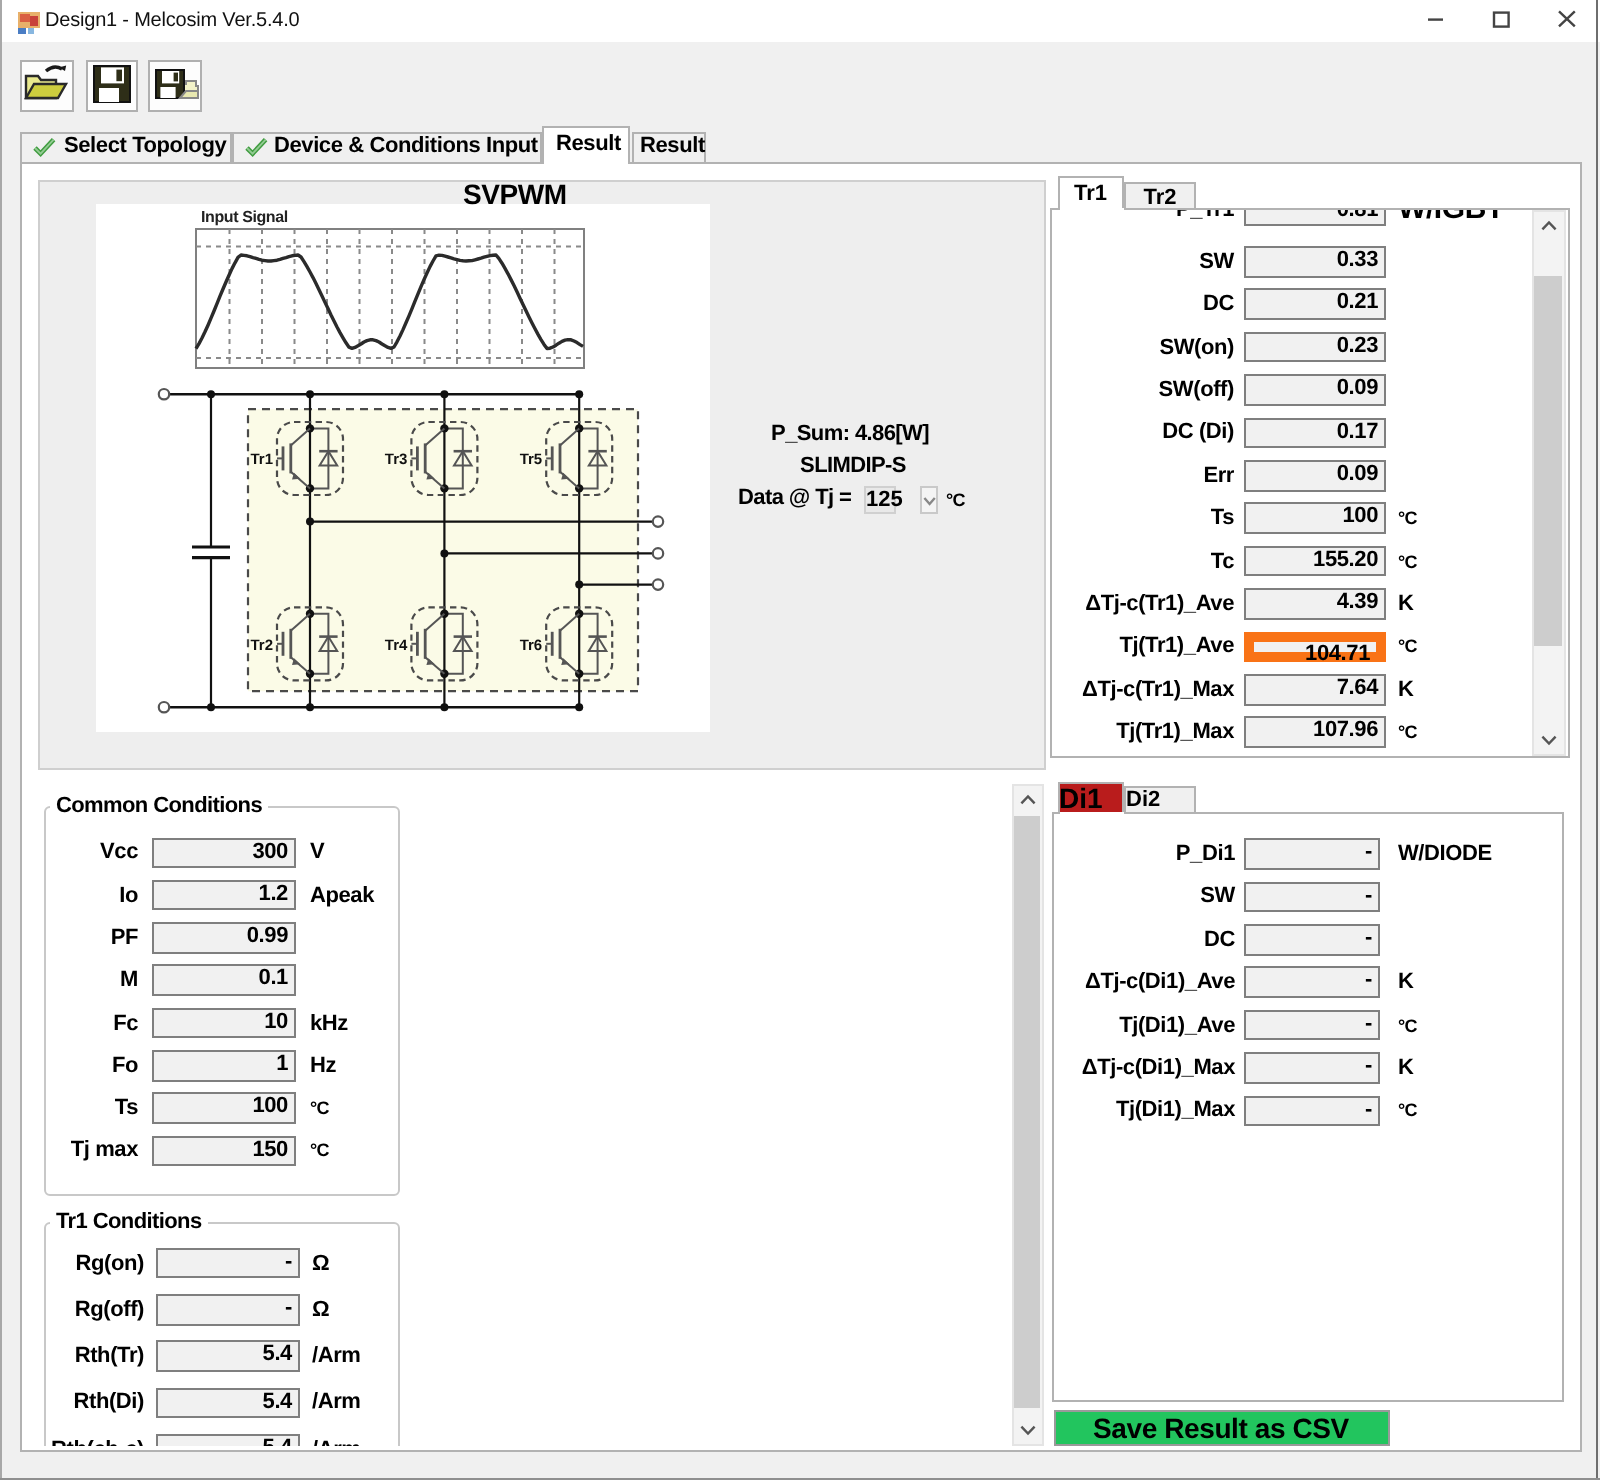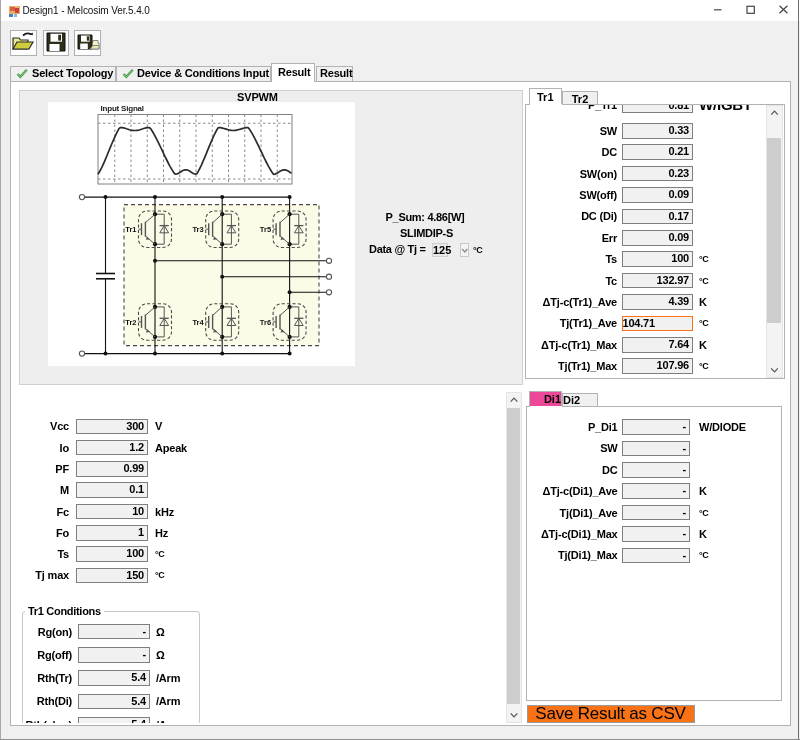--- a/index.html
+++ b/index.html
@@ -52,21 +52,21 @@
   </svg>
 <div class="abs" style="left:32px;top:65.5px;height:26px;line-height:15.5px;font-weight:bold;font-size:11px;letter-spacing:-0.2px;color:#000;z-index:4">Select Topology</div>
 <svg class="abs" style="left:121.5px;top:67.5px;z-index:4" width="12" height="11" viewBox="0 0 12 11">
     <path d="M1.5,6 L4.3,8.8 L10.8,1.8" fill="none" stroke="#3f9c3f" stroke-width="2.4"></path>
     <path d="M1.5,6 L4.3,8.8 L10.8,1.8" fill="none" stroke="#93cb93" stroke-width="0.9"></path>
   </svg>
 <div class="abs" style="left:137px;top:65.5px;height:15.5px;line-height:15.5px;font-weight:bold;font-size:11px;letter-spacing:-0.2px;color:#000;z-index:4">Device &amp; Conditions Input</div>
 <div class="abs" style="left:278px;top:63px;height:18px;line-height:18px;font-weight:bold;font-size:11px;letter-spacing:-0.2px;color:#000;z-index:4">Result</div>
 <div class="abs" style="left:320px;top:65.5px;height:15.5px;line-height:15.5px;font-weight:bold;font-size:11px;letter-spacing:-0.2px;color:#000;z-index:4">Result</div>
 <div class="abs" style="left:19.4px;top:90px;width:504px;height:295px;background:#eeeeee;border:1px solid #cfcfcf"></div>
-<div class="abs" style="left:19.4px;top:89.5px;width:476px;height:14px;text-align:center;font-weight:bold;font-size:11px;letter-spacing:-0.2px;line-height:14px;z-index:2">SVPWM</div>
+<div class="abs" style="left:19.4px;top:89.5px;width:476px;height:14px;text-align:center;font-weight:bold;font-size:14px;letter-spacing:-0.2px;line-height:14px;z-index:2">SVPWM</div>
 <div class="abs" style="left:48.3px;top:101.8px;width:307.2px;height:264.2px;background:#fff"></div>
 <div class="abs" style="left:100.5px;top:104px;font-weight:bold;font-size:8px;letter-spacing:-0.2px;color:#222">Input Signal</div>
 <svg width="800" height="740" viewBox="0 0 800 740" style="position:absolute;left:0;top:0">
     <rect x="98" y="114.5" width="194" height="69.5" fill="#fff" stroke="#808080" stroke-width="1"></rect>
     <line x1="114.75" y1="114.5" x2="114.75" y2="184" stroke="#8a8a8a" stroke-width="1" stroke-dasharray="2.5,2.5"></line>
     <line x1="131.00" y1="114.5" x2="131.00" y2="184" stroke="#8a8a8a" stroke-width="1" stroke-dasharray="2.5,2.5"></line>
     <line x1="147.25" y1="114.5" x2="147.25" y2="184" stroke="#8a8a8a" stroke-width="1" stroke-dasharray="2.5,2.5"></line>
     <line x1="163.50" y1="114.5" x2="163.50" y2="184" stroke="#8a8a8a" stroke-width="1" stroke-dasharray="2.5,2.5"></line>
     <line x1="179.75" y1="114.5" x2="179.75" y2="184" stroke="#8a8a8a" stroke-width="1" stroke-dasharray="2.5,2.5"></line>
     <line x1="196.00" y1="114.5" x2="196.00" y2="184" stroke="#8a8a8a" stroke-width="1" stroke-dasharray="2.5,2.5"></line>
@@ -212,43 +212,43 @@
     <div style="position:absolute;left:-129px;top:81.0px;width:220px;height:18px;line-height:18px;text-align:right;font-weight:bold;font-size:11px;letter-spacing:-0.2px;color:#000">SW(off)</div>
     <div style="position:absolute;left:95.5px;top:82.25px;width:71.5px;height:15.5px;background:#f1f1f1;border:1px solid #7f7f7f;box-sizing:border-box;font-weight:bold;font-size:11px;letter-spacing:-0.2px;line-height:13.5px;text-align:right;padding-right:3px">0.09</div>
     <div style="position:absolute;left:-129px;top:102.4px;width:220px;height:18px;line-height:18px;text-align:right;font-weight:bold;font-size:11px;letter-spacing:-0.2px;color:#000">DC (Di)</div>
     <div style="position:absolute;left:95.5px;top:103.65px;width:71.5px;height:15.5px;background:#f1f1f1;border:1px solid #7f7f7f;box-sizing:border-box;font-weight:bold;font-size:11px;letter-spacing:-0.2px;line-height:13.5px;text-align:right;padding-right:3px">0.17</div>
     <div style="position:absolute;left:-129px;top:123.80000000000001px;width:220px;height:18px;line-height:18px;text-align:right;font-weight:bold;font-size:11px;letter-spacing:-0.2px;color:#000">Err</div>
     <div style="position:absolute;left:95.5px;top:125.05000000000001px;width:71.5px;height:15.5px;background:#f1f1f1;border:1px solid #7f7f7f;box-sizing:border-box;font-weight:bold;font-size:11px;letter-spacing:-0.2px;line-height:13.5px;text-align:right;padding-right:3px">0.09</div>
     <div style="position:absolute;left:-129px;top:145.2px;width:220px;height:18px;line-height:18px;text-align:right;font-weight:bold;font-size:11px;letter-spacing:-0.2px;color:#000">Ts</div>
     <div style="position:absolute;left:95.5px;top:146.45px;width:71.5px;height:15.5px;background:#f1f1f1;border:1px solid #7f7f7f;box-sizing:border-box;font-weight:bold;font-size:11px;letter-spacing:-0.2px;line-height:13.5px;text-align:right;padding-right:3px">100</div>
     <div style="position:absolute;left:173px;top:146.2px;height:16px;line-height:16px;font-weight:bold;font-size:9px;letter-spacing:-0.3px;color:#000">°C</div>
     <div style="position:absolute;left:-129px;top:166.60000000000002px;width:220px;height:18px;line-height:18px;text-align:right;font-weight:bold;font-size:11px;letter-spacing:-0.2px;color:#000">Tc</div>
-    <div style="position:absolute;left:95.5px;top:167.85000000000002px;width:71.5px;height:15.5px;background:#f1f1f1;border:1px solid #7f7f7f;box-sizing:border-box;font-weight:bold;font-size:11px;letter-spacing:-0.2px;line-height:13.5px;text-align:right;padding-right:3px">132.97</div>
+    <div style="position:absolute;left:95.5px;top:167.85000000000002px;width:71.5px;height:15.5px;background:#f1f1f1;border:1px solid #7f7f7f;box-sizing:border-box;font-weight:bold;font-size:11px;letter-spacing:-0.2px;line-height:13.5px;text-align:right;padding-right:3px">155.20</div>
     <div style="position:absolute;left:173px;top:167.60000000000002px;height:16px;line-height:16px;font-weight:bold;font-size:9px;letter-spacing:-0.3px;color:#000">°C</div>
     <div style="position:absolute;left:-129px;top:188.0px;width:220px;height:18px;line-height:18px;text-align:right;font-weight:bold;font-size:11px;letter-spacing:-0.2px;color:#000">ΔTj-c(Tr1)_Ave</div>
     <div style="position:absolute;left:95.5px;top:189.25px;width:71.5px;height:15.5px;background:#f1f1f1;border:1px solid #7f7f7f;box-sizing:border-box;font-weight:bold;font-size:11px;letter-spacing:-0.2px;line-height:13.5px;text-align:right;padding-right:3px">4.39</div>
     <div style="position:absolute;left:173px;top:188.0px;height:18px;line-height:18px;font-weight:bold;font-size:11px;letter-spacing:-0.2px;color:#000;white-space:nowrap">K</div>
     <div style="position:absolute;left:-129px;top:209.39999999999998px;width:220px;height:18px;line-height:18px;text-align:right;font-weight:bold;font-size:11px;letter-spacing:-0.2px;color:#000">Tj(Tr1)_Ave</div>
-    <div style="position:absolute;left:95.5px;top:210.64999999999998px;width:71.5px;height:15.5px;background:#f1f1f1;border:1px solid #f97316;box-sizing:border-box;font-weight:bold;font-size:11px;letter-spacing:-0.2px;line-height:13.5px;text-align:left;padding-right:3px">104.71</div>
+    <div style="position:absolute;left:95.5px;top:210.64999999999998px;width:71.5px;height:15.5px;background:#f1f1f1;border:5px solid #f97316;box-sizing:border-box;font-weight:bold;font-size:11px;letter-spacing:-0.2px;line-height:13.5px;text-align:right;padding-right:3px">104.71</div>
     <div style="position:absolute;left:173px;top:210.39999999999998px;height:16px;line-height:16px;font-weight:bold;font-size:9px;letter-spacing:-0.3px;color:#000">°C</div>
     <div style="position:absolute;left:-129px;top:230.8px;width:220px;height:18px;line-height:18px;text-align:right;font-weight:bold;font-size:11px;letter-spacing:-0.2px;color:#000">ΔTj-c(Tr1)_Max</div>
     <div style="position:absolute;left:95.5px;top:232.05px;width:71.5px;height:15.5px;background:#f1f1f1;border:1px solid #7f7f7f;box-sizing:border-box;font-weight:bold;font-size:11px;letter-spacing:-0.2px;line-height:13.5px;text-align:right;padding-right:3px">7.64</div>
     <div style="position:absolute;left:173px;top:230.8px;height:18px;line-height:18px;font-weight:bold;font-size:11px;letter-spacing:-0.2px;color:#000;white-space:nowrap">K</div>
     <div style="position:absolute;left:-129px;top:252.2px;width:220px;height:18px;line-height:18px;text-align:right;font-weight:bold;font-size:11px;letter-spacing:-0.2px;color:#000">Tj(Tr1)_Max</div>
     <div style="position:absolute;left:95.5px;top:253.45px;width:71.5px;height:15.5px;background:#f1f1f1;border:1px solid #7f7f7f;box-sizing:border-box;font-weight:bold;font-size:11px;letter-spacing:-0.2px;line-height:13.5px;text-align:right;padding-right:3px">107.96</div>
     <div style="position:absolute;left:173px;top:253.2px;height:16px;line-height:16px;font-weight:bold;font-size:9px;letter-spacing:-0.3px;color:#000">°C</div>
   </div>
 <div style="position:absolute;left:765.8px;top:105px;width:17px;height:273px;background:#f3f3f3;border:1px solid #e4e4e4;box-sizing:border-box"></div>
 <div style="position:absolute;left:767.3px;top:138px;width:14px;height:185px;background:#cdcdcd"></div>
 <svg style="position:absolute;left:765.8px;top:105px" width="17" height="273">
     <path d="M5.2,9.7 L8.5,6.2 L11.8,9.7" fill="none" stroke="#555" stroke-width="1.2"></path>
     <path d="M5.2,263.3 L8.5,266.8 L11.8,263.3" fill="none" stroke="#555" stroke-width="1.2"></path>
   </svg>
 <div class="abs" style="left:562px;top:393px;width:36px;height:12.5px;background:#f0f0f0;border:1px solid #b2b2b2;border-bottom:none;font-weight:bold;font-size:11px;text-align:left;line-height:13px">Di2</div>
-<div class="abs" style="left:528.5px;top:391px;width:33.5px;height:14.5px;background:#ec4899;border:1px solid #b2b2b2;border-bottom:none;font-weight:bold;font-size:11px;text-align:right;line-height:15px;z-index:2">Di1</div>
+<div class="abs" style="left:528.5px;top:391px;width:33.5px;height:14.5px;background:#b91c1c;border:1px solid #b2b2b2;border-bottom:none;font-weight:bold;font-size:14px;text-align:left;line-height:15px;z-index:2">Di1</div>
 <div class="abs" style="left:525.5px;top:405.5px;width:256px;height:295px;background:#fff;border:1px solid #b2b2b2"></div>
 <div class="abs" style="left:529.5px;top:405.5px;width:32.5px;height:1.5px;background:#fff;z-index:3"></div>
 <div style="position:absolute;left:397.5px;top:418.0px;width:220px;height:18px;line-height:18px;text-align:right;font-weight:bold;font-size:11px;letter-spacing:-0.2px;color:#000">P_Di1</div>
 <div style="position:absolute;left:622px;top:419.25px;width:68px;height:15.5px;background:#f1f1f1;border:1px solid #7f7f7f;box-sizing:border-box;font-weight:bold;font-size:11px;letter-spacing:-0.2px;line-height:13.5px;text-align:right;padding-right:3px">-</div>
 <div style="position:absolute;left:699px;top:418.0px;height:18px;line-height:18px;font-weight:bold;font-size:11px;letter-spacing:-0.2px;color:#000;white-space:nowrap">W/DIODE</div>
 <div style="position:absolute;left:397.5px;top:439.4px;width:220px;height:18px;line-height:18px;text-align:right;font-weight:bold;font-size:11px;letter-spacing:-0.2px;color:#000">SW</div>
 <div style="position:absolute;left:622px;top:440.65px;width:68px;height:15.5px;background:#f1f1f1;border:1px solid #7f7f7f;box-sizing:border-box;font-weight:bold;font-size:11px;letter-spacing:-0.2px;line-height:13.5px;text-align:right;padding-right:3px">-</div>
 <div style="position:absolute;left:397.5px;top:460.8px;width:220px;height:18px;line-height:18px;text-align:right;font-weight:bold;font-size:11px;letter-spacing:-0.2px;color:#000">DC</div>
 <div style="position:absolute;left:622px;top:462.05px;width:68px;height:15.5px;background:#f1f1f1;border:1px solid #7f7f7f;box-sizing:border-box;font-weight:bold;font-size:11px;letter-spacing:-0.2px;line-height:13.5px;text-align:right;padding-right:3px">-</div>
 <div style="position:absolute;left:397.5px;top:482.2px;width:220px;height:18px;line-height:18px;text-align:right;font-weight:bold;font-size:11px;letter-spacing:-0.2px;color:#000">ΔTj-c(Di1)_Ave</div>
@@ -256,22 +256,25 @@
 <div style="position:absolute;left:699px;top:482.2px;height:18px;line-height:18px;font-weight:bold;font-size:11px;letter-spacing:-0.2px;color:#000;white-space:nowrap">K</div>
 <div style="position:absolute;left:397.5px;top:503.6px;width:220px;height:18px;line-height:18px;text-align:right;font-weight:bold;font-size:11px;letter-spacing:-0.2px;color:#000">Tj(Di1)_Ave</div>
 <div style="position:absolute;left:622px;top:504.85px;width:68px;height:15.5px;background:#f1f1f1;border:1px solid #7f7f7f;box-sizing:border-box;font-weight:bold;font-size:11px;letter-spacing:-0.2px;line-height:13.5px;text-align:right;padding-right:3px">-</div>
 <div style="position:absolute;left:699px;top:504.6px;height:16px;line-height:16px;font-weight:bold;font-size:9px;letter-spacing:-0.3px;color:#000">°C</div>
 <div style="position:absolute;left:397.5px;top:525.0px;width:220px;height:18px;line-height:18px;text-align:right;font-weight:bold;font-size:11px;letter-spacing:-0.2px;color:#000">ΔTj-c(Di1)_Max</div>
 <div style="position:absolute;left:622px;top:526.25px;width:68px;height:15.5px;background:#f1f1f1;border:1px solid #7f7f7f;box-sizing:border-box;font-weight:bold;font-size:11px;letter-spacing:-0.2px;line-height:13.5px;text-align:right;padding-right:3px">-</div>
 <div style="position:absolute;left:699px;top:525.0px;height:18px;line-height:18px;font-weight:bold;font-size:11px;letter-spacing:-0.2px;color:#000;white-space:nowrap">K</div>
 <div style="position:absolute;left:397.5px;top:546.4px;width:220px;height:18px;line-height:18px;text-align:right;font-weight:bold;font-size:11px;letter-spacing:-0.2px;color:#000">Tj(Di1)_Max</div>
 <div style="position:absolute;left:622px;top:547.65px;width:68px;height:15.5px;background:#f1f1f1;border:1px solid #7f7f7f;box-sizing:border-box;font-weight:bold;font-size:11px;letter-spacing:-0.2px;line-height:13.5px;text-align:right;padding-right:3px">-</div>
 <div style="position:absolute;left:699px;top:547.4px;height:16px;line-height:16px;font-weight:bold;font-size:9px;letter-spacing:-0.3px;color:#000">°C</div>
-<div class="abs" style="left:526.5px;top:705px;width:168px;height:17.5px;background:#f97316;border:1px solid #9a9a9a;font-weight:normal;font-size:17px;letter-spacing:-0.2px;text-align:center;line-height:16px">Save Result as CSV</div>
+<div class="abs" style="left:526.5px;top:705px;width:168px;height:17.5px;background:#22c55e;border:1px solid #9a9a9a;font-weight:bold;font-size:14px;letter-spacing:-0.2px;text-align:center;line-height:16px">Save Result as CSV</div>
 <div class="abs" style="left:19.4px;top:391.5px;width:487px;height:331px;overflow:hidden;background:#fff">
+    <fieldset style="position:absolute;left:2.6px;top:5.5px;width:178px;height:201px;border:1px solid #c8c8c8;border-radius:3px;padding:0">
+      <legend style="font-weight:bold;font-size:11px;letter-spacing:-0.3px;padding:0 3px;margin-left:2px">Common Conditions</legend>
+    </fieldset>
     <div style="position:absolute;left:-170.4px;top:25.799999999999997px;width:220px;height:18px;line-height:18px;text-align:right;font-weight:bold;font-size:11px;letter-spacing:-0.2px;color:#000">Vcc</div>
     <div style="position:absolute;left:57.1px;top:27.049999999999997px;width:71.5px;height:15.5px;background:#f1f1f1;border:1px solid #7f7f7f;box-sizing:border-box;font-weight:bold;font-size:11px;letter-spacing:-0.2px;line-height:13.5px;text-align:right;padding-right:3px">300</div>
     <div style="position:absolute;left:135.6px;top:25.799999999999997px;height:18px;line-height:18px;font-weight:bold;font-size:11px;letter-spacing:-0.2px;color:#000;white-space:nowrap">V</div>
     <div style="position:absolute;left:-170.4px;top:47.1px;width:220px;height:18px;line-height:18px;text-align:right;font-weight:bold;font-size:11px;letter-spacing:-0.2px;color:#000">Io</div>
     <div style="position:absolute;left:57.1px;top:48.35px;width:71.5px;height:15.5px;background:#f1f1f1;border:1px solid #7f7f7f;box-sizing:border-box;font-weight:bold;font-size:11px;letter-spacing:-0.2px;line-height:13.5px;text-align:right;padding-right:3px">1.2</div>
     <div style="position:absolute;left:135.6px;top:47.1px;height:18px;line-height:18px;font-weight:bold;font-size:11px;letter-spacing:-0.2px;color:#000;white-space:nowrap">Apeak</div>
     <div style="position:absolute;left:-170.4px;top:68.4px;width:220px;height:18px;line-height:18px;text-align:right;font-weight:bold;font-size:11px;letter-spacing:-0.2px;color:#000">PF</div>
     <div style="position:absolute;left:57.1px;top:69.65px;width:71.5px;height:15.5px;background:#f1f1f1;border:1px solid #7f7f7f;box-sizing:border-box;font-weight:bold;font-size:11px;letter-spacing:-0.2px;line-height:13.5px;text-align:right;padding-right:3px">0.99</div>
     <div style="position:absolute;left:-170.4px;top:89.7px;width:220px;height:18px;line-height:18px;text-align:right;font-weight:bold;font-size:11px;letter-spacing:-0.2px;color:#000">M</div>
     <div style="position:absolute;left:57.1px;top:90.95px;width:71.5px;height:15.5px;background:#f1f1f1;border:1px solid #7f7f7f;box-sizing:border-box;font-weight:bold;font-size:11px;letter-spacing:-0.2px;line-height:13.5px;text-align:right;padding-right:3px">0.1</div>

